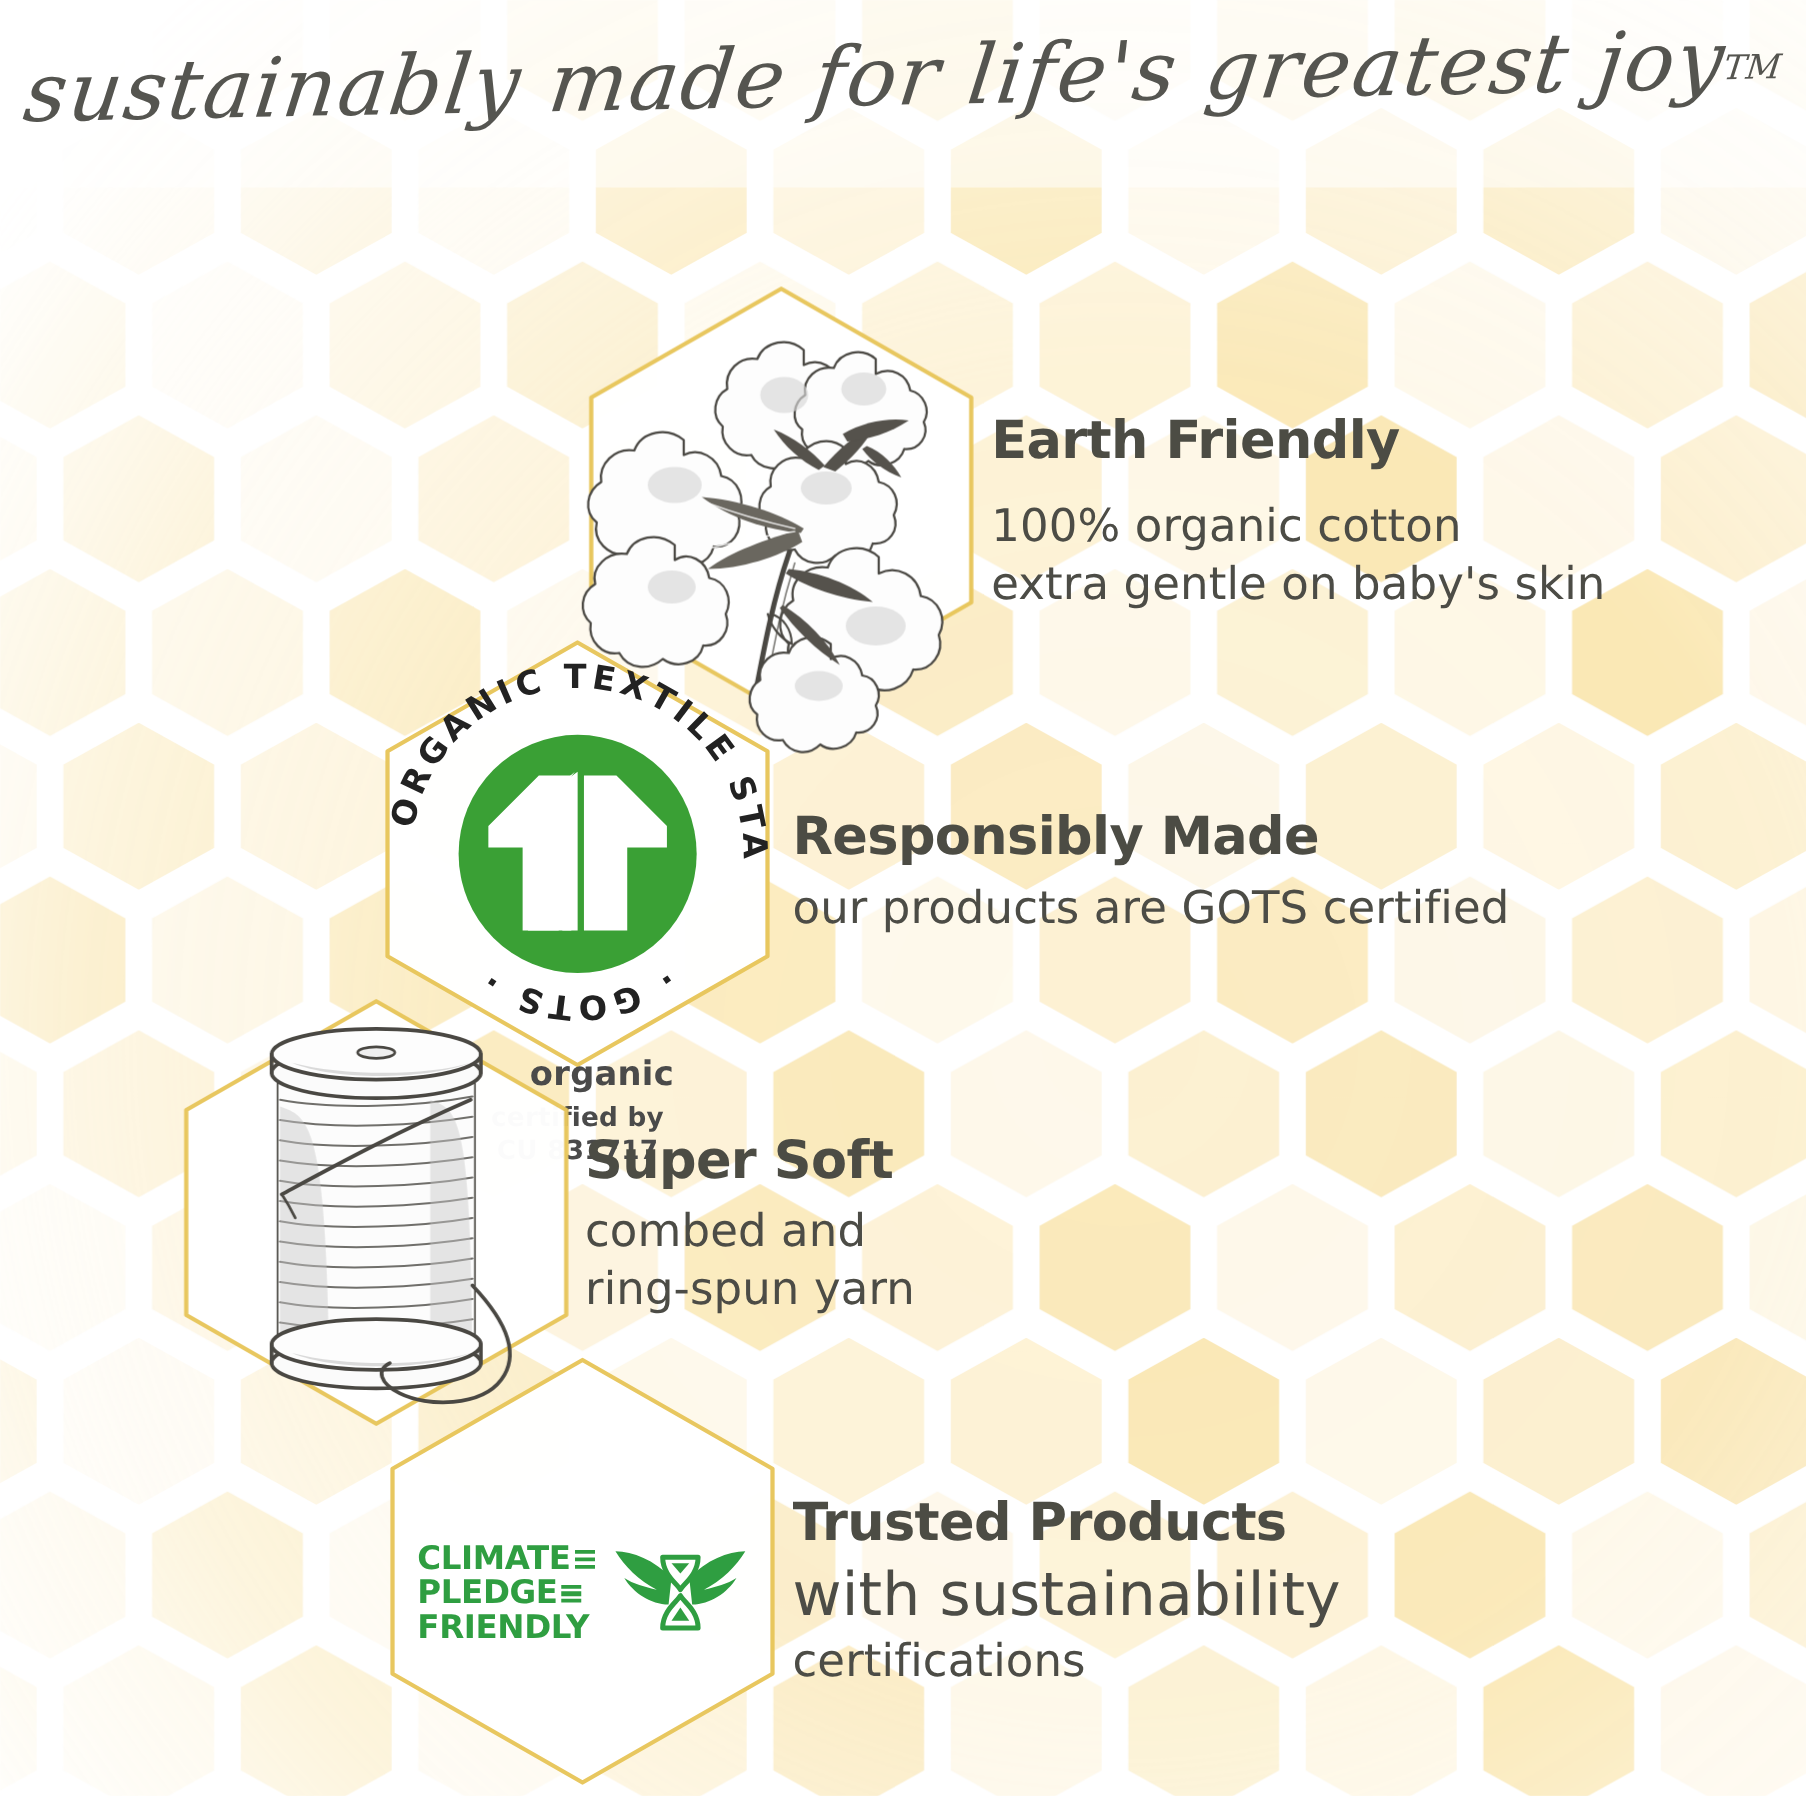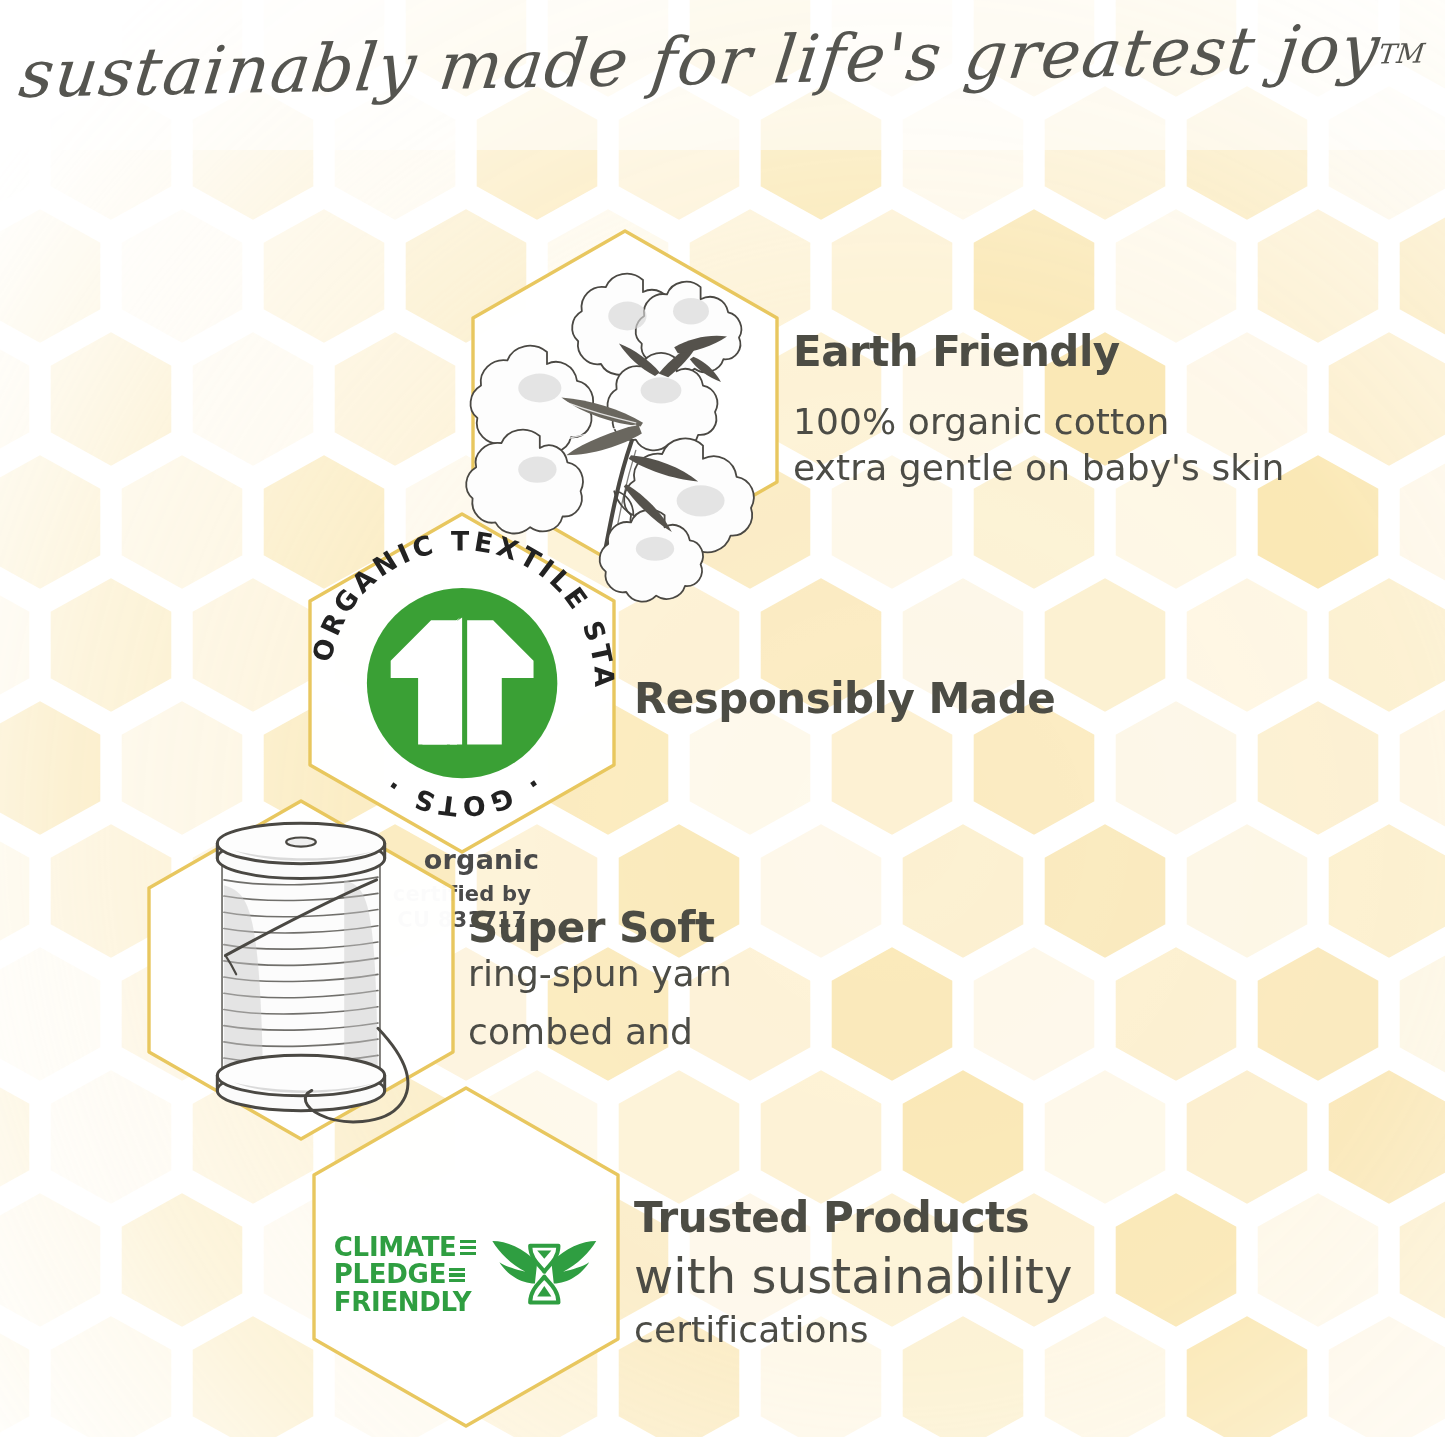--- a/index.html
+++ b/index.html
@@ -524,28 +524,29 @@
       </div>
     </div>
   </div>
 
   <div class="txt-block" style="left:793px; top:330px;">
     <div class="txt-title" style="font-size:42px;">Earth Friendly</div>
     <div class="txt-line" style="font-size:36px; margin-top:24px;">100% organic cotton</div>
     <div class="txt-line" style="font-size:36px;">extra gentle on baby's skin</div>
   </div>
 
-  <div class="txt-block" style="left:634px; top:647px;margin-top:30px;">
+  <div class="txt-block" style="left:634px; top:647px;">
     <div class="txt-title" style="font-size:42px;">Responsibly Made</div>
+    <div class="txt-line" style="font-size:36px; margin-top:12px;">our products are GOTS certified</div>
   </div>
 
   <div class="txt-block" style="left:468px; top:906px;">
     <div class="txt-title" style="font-size:42px;">Super Soft</div>
+    <div class="txt-line" style="font-size:36px; margin-top:12px;">combed and</div>
     <div class="txt-line" style="font-size:36px;">ring-spun yarn</div>
-    <div class="txt-line" style="font-size:36px; margin-top:12px;">combed and</div>
   </div>
 
   <div class="txt-block" style="left:634px; top:1196px;">
     <div class="txt-title" style="font-size:42px;">Trusted Products</div>
     <div class="txt-line" style="font-size:48px; margin-top:4px;text-align:right;">with sustainability</div>
     <div class="txt-line" style="font-size:36px;">certifications</div>
   </div>
 
 </div>
 

